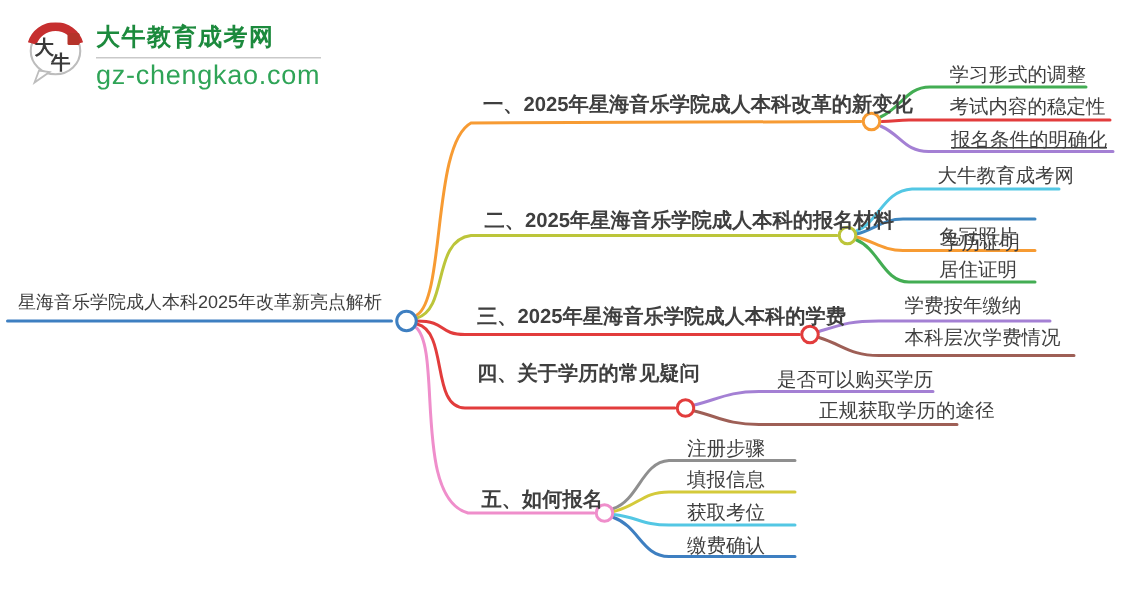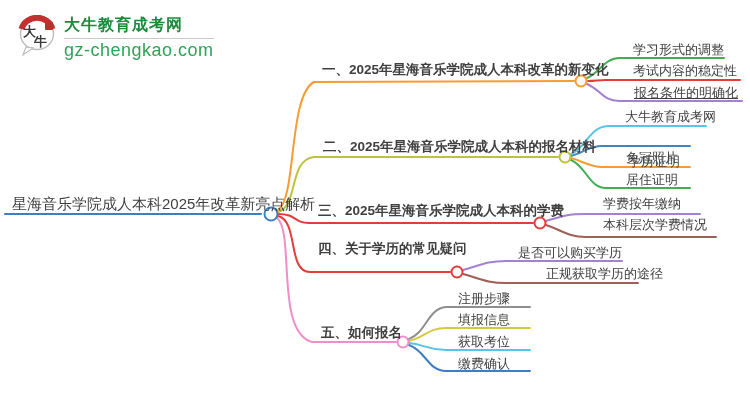--- a/index.html
+++ b/index.html
@@ -1,20 +1,20 @@
 <!DOCTYPE html>
 <html><head>
 <meta charset="utf-8">
 <style>
   html,body{margin:0;padding:0;background:#ffffff;}
   body{width:750px;height:410px;overflow:hidden;font-family:"Liberation Sans","DejaVu Sans",sans-serif;}
   .stage{position:relative;width:750px;height:410px;background:#fff;}
   svg.map{position:absolute;left:0;top:0;}
   .lbl{position:absolute;white-space:nowrap;color:#3f3f3f;line-height:1.15;}
-  .root-lbl{font-size:15px;}
+  .root-lbl{font-size:12px;}
   .branch-lbl{font-size:13.5px;font-weight:bold;}
   .leaf-lbl{font-size:13px;}
   .logo{position:absolute;left:18px;top:15px;display:flex;align-items:flex-start;}
   .logo-texts{margin-left:6px;}
   .logo-title{color:#1c8a3d;font-weight:bold;font-size:16px;letter-spacing:1px;}
   .logo-divider{height:1px;background:#c9c9c9;margin:2px 0 1px 0;width:100%;}
   .logo-sub{color:#2fa457;font-weight:normal;font-size:18px;letter-spacing:0.5px;}
 </style>
 </head>
 <body>

